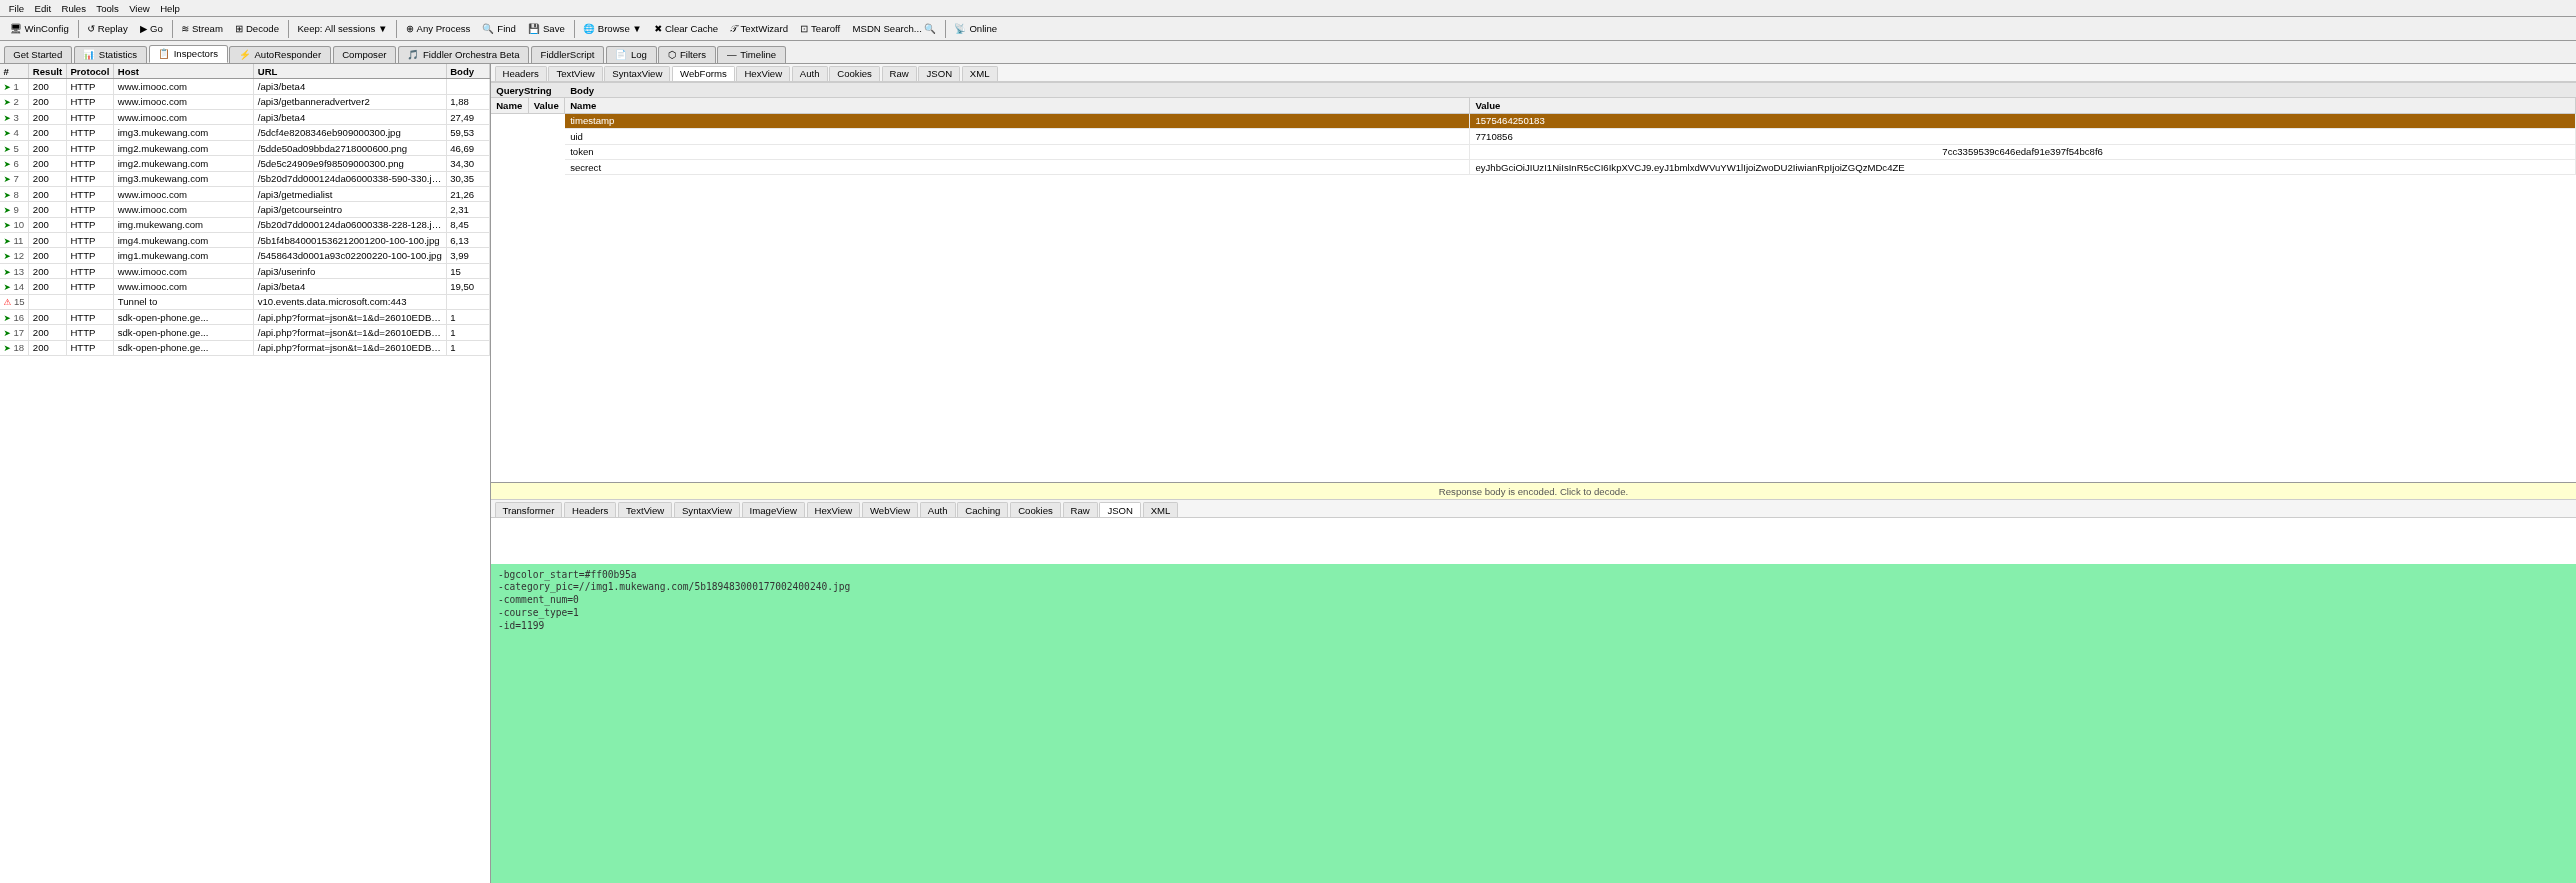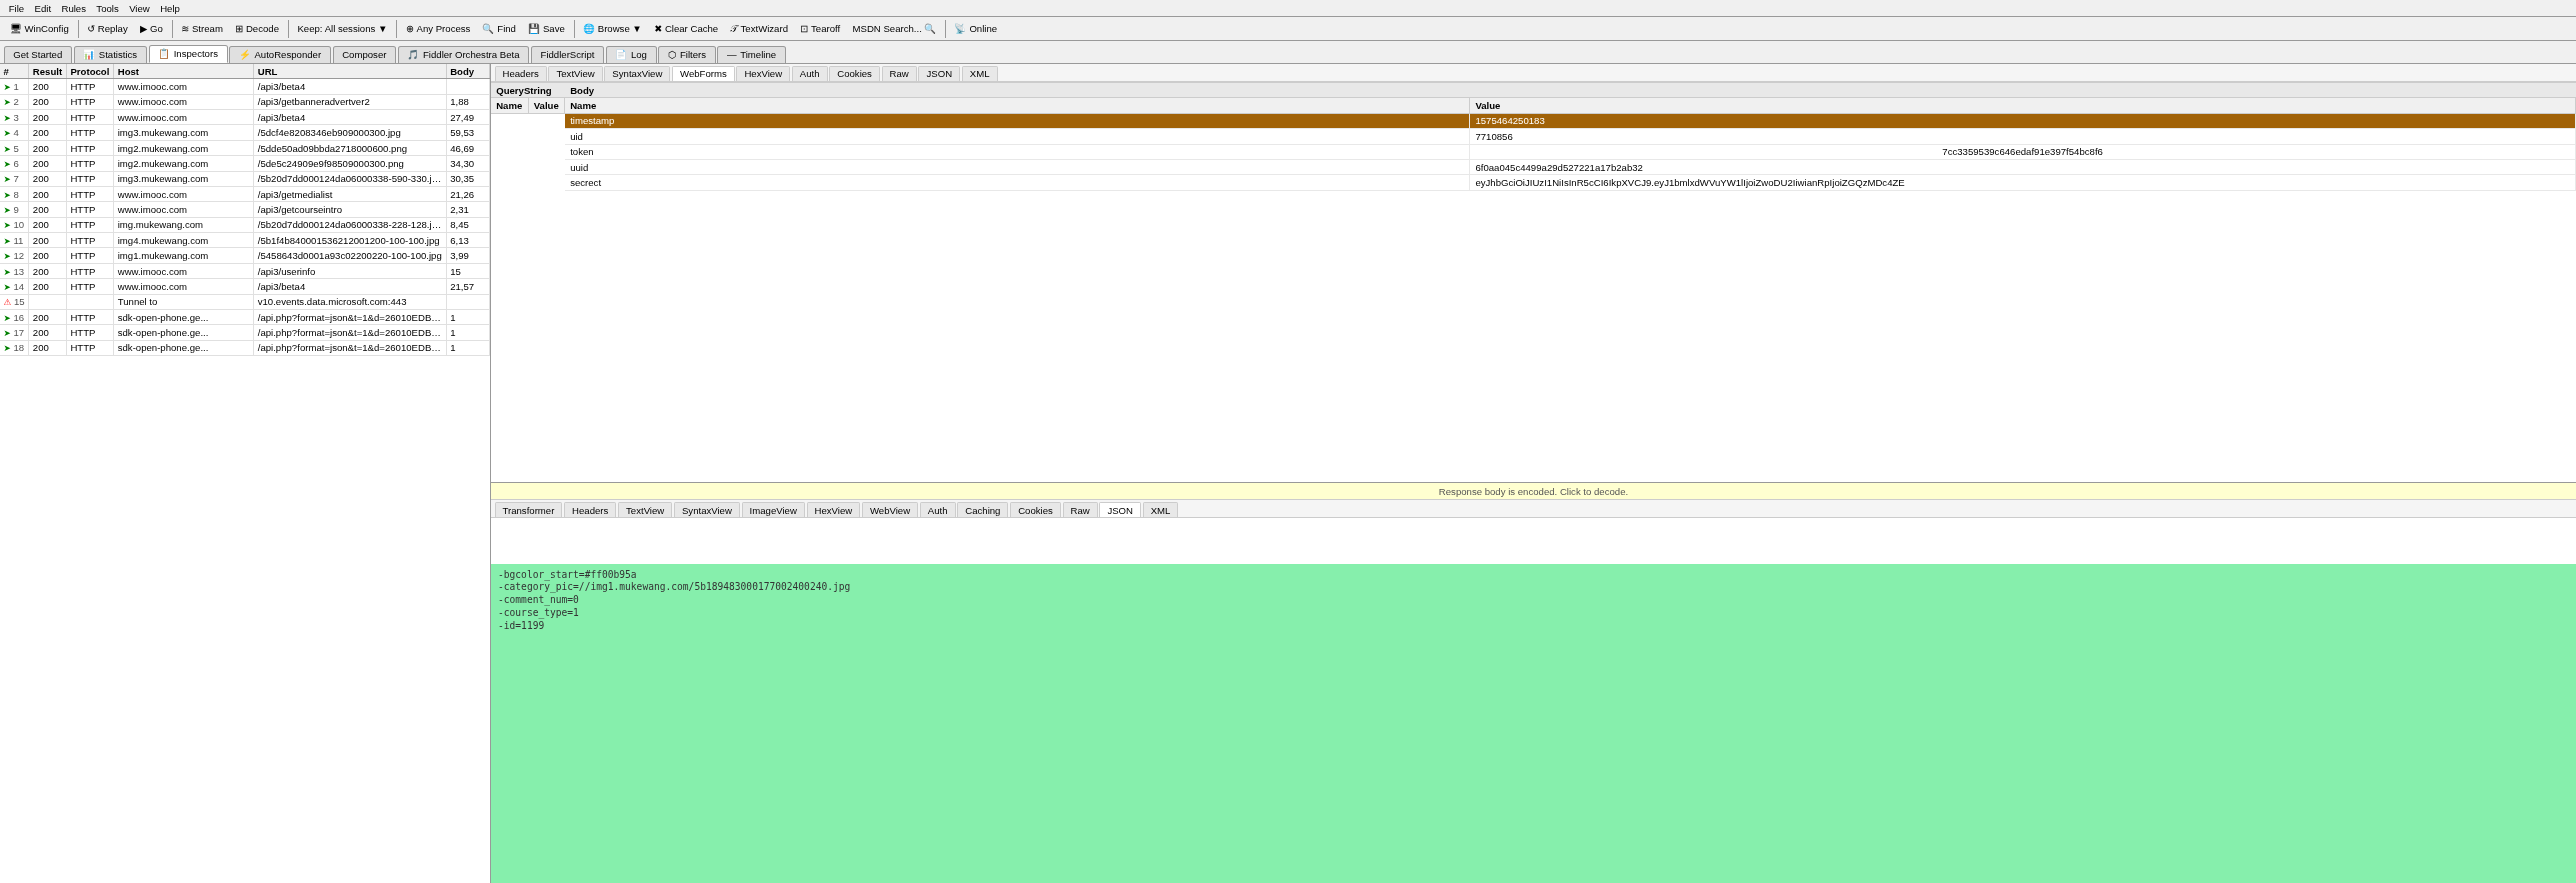--- a/index.html
+++ b/index.html
@@ -485,21 +485,21 @@
     <td class="col-host" style="max-width:139px;overflow:hidden;text-overflow:ellipsis;">www.imooc.com</td>
     <td class="col-url" style="max-width:191px;overflow:hidden;text-overflow:ellipsis;">/api3/userinfo</td>
     <td class="col-body">15</td>
   </tr>
             <tr>
     <td class="col-num row-num"><span style="color:green;font-size:8.7px;">➤</span> 14</td>
     <td class="col-result" style="color:#000">200</td>
     <td class="col-protocol">HTTP</td>
     <td class="col-host" style="max-width:139px;overflow:hidden;text-overflow:ellipsis;">www.imooc.com</td>
     <td class="col-url" style="max-width:191px;overflow:hidden;text-overflow:ellipsis;">/api3/beta4</td>
-    <td class="col-body">21,57</td>
+    <td class="col-body">19,50</td>
   </tr>
             <tr>
     <td class="col-num row-num"><span style="color:red;font-size:8.7px;">⚠</span> 15</td>
     <td class="col-result" style="color:#555"></td>
     <td class="col-protocol"></td>
     <td class="col-host" style="max-width:139px;overflow:hidden;text-overflow:ellipsis;">Tunnel to</td>
     <td class="col-url" style="max-width:191px;overflow:hidden;text-overflow:ellipsis;">v10.events.data.microsoft.com:443</td>
     <td class="col-body"></td>
   </tr>
             <tr>
@@ -577,24 +577,20 @@
     <td class="name-col">timestamp</td>
     <td class="value-col" style="max-width:348px;overflow:hidden;text-overflow:ellipsis;white-space:nowrap;">1575464250183</td>
   </tr>
                 <tr>
     <td class="name-col">uid</td>
     <td class="value-col" style="max-width:348px;overflow:hidden;text-overflow:ellipsis;white-space:nowrap;">7710856</td>
   </tr>
                 <tr>
     <td class="name-col">token</td>
     <td class="value-col" style="max-width:348px;overflow:hidden;text-overflow:ellipsis;white-space:nowrap;text-align:center;">7cc3359539c646edaf91e397f54bc8f6</td>
-  </tr>
-                <tr>
-    <td class="name-col">uuid</td>
-    <td class="value-col" style="max-width:348px;overflow:hidden;text-overflow:ellipsis;white-space:nowrap;">6f0aa045c4499a29d527221a17b2ab32</td>
   </tr>
                 <tr>
     <td class="name-col">secrect</td>
     <td class="value-col" style="max-width:348px;overflow:hidden;text-overflow:ellipsis;white-space:nowrap;">eyJhbGciOiJIUzI1NiIsInR5cCI6IkpXVCJ9.eyJ1bmlxdWVuYW1lIjoiZwoDU2IiwianRpIjoiZGQzMDc4ZE</td>
   </tr>
               </tbody>
           </table>
         </div>
       </div>
 

